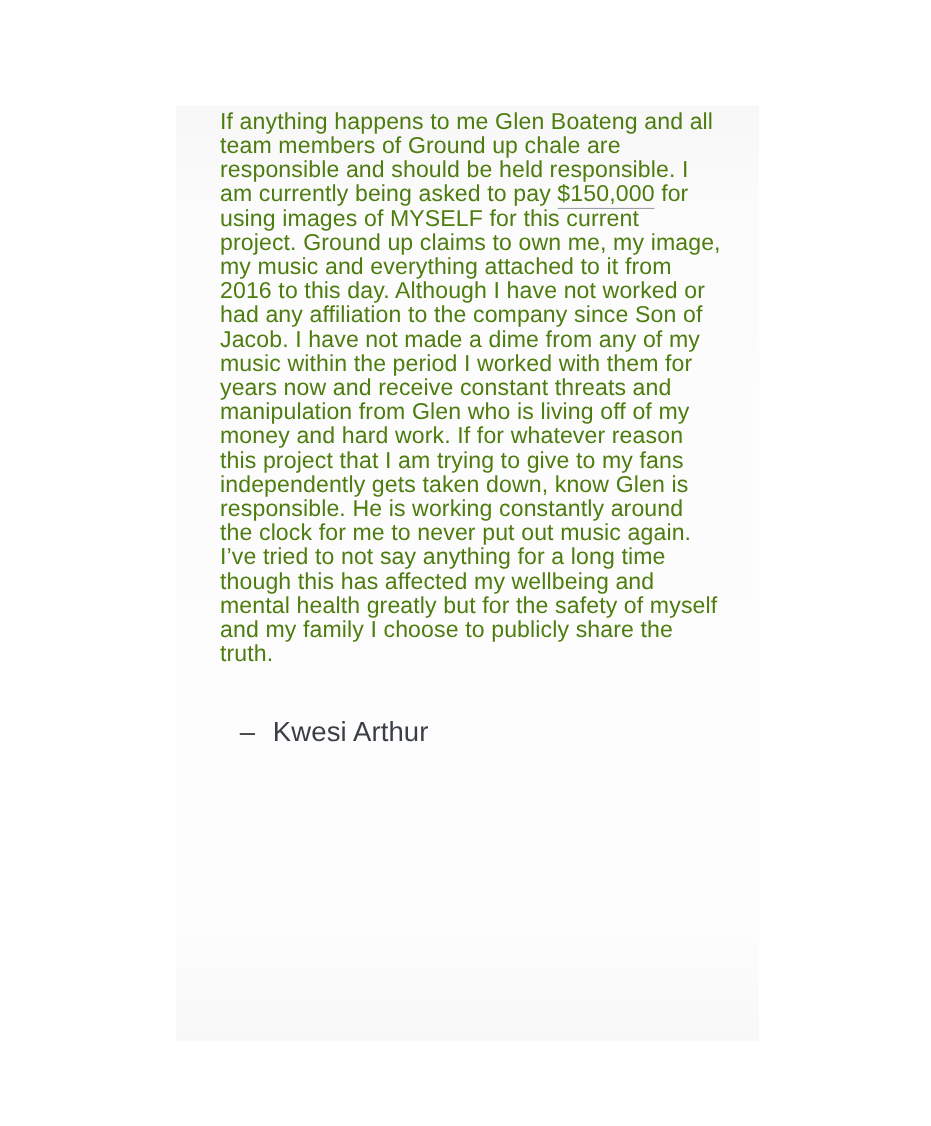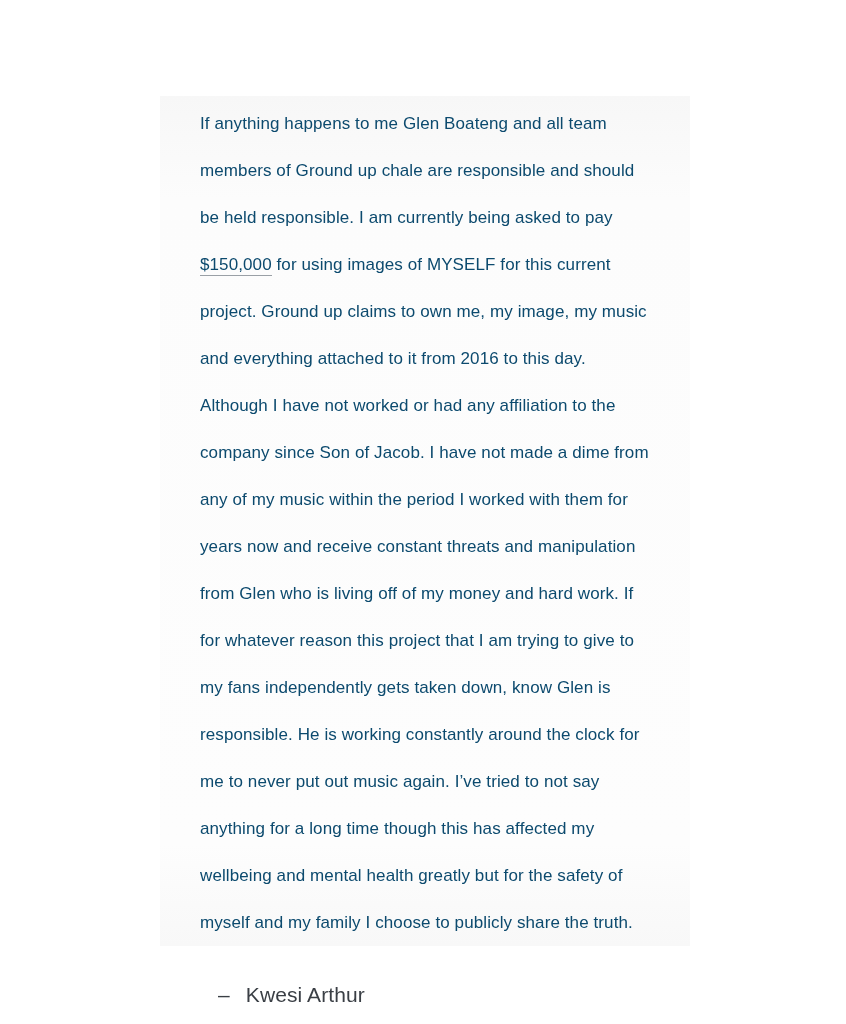--- a/index.html
+++ b/index.html
@@ -30,37 +30,37 @@
     background-image:
       linear-gradient(180deg, #f7f7f7 0%, #fcfcfc 12%, #fdfdfd 88%, #f8f8f8 100%);
   }
   .content {
     position: absolute;
     left: 200px;
     top: 100px;
     width: 456px;
   }
   .statement {
-    font-size: 17px;
-    line-height: 47px;
-    color: #0c4a6e;
+    font-size: 21px;
+    line-height: 22px;
+    color: #4d7c0f;
     letter-spacing: 0.1px;
     font-weight: 400;
     text-align: left;
     margin: 0;
     white-space: pre-wrap;
   }
   .amount {
     border-bottom: 1px solid #9aa0a6;
     padding-bottom: 1px;
   }
   .signature {
-    margin-top: 32px;
+    margin-top: 44px;
     padding-left: 18px;
-    font-size: 21px;
+    font-size: 25px;
     line-height: 33px;
     color: #3a3f45;
     letter-spacing: 0.1px;
   }
   .dash {
     display: inline-block;
     margin-right: 16px;
     color: #3a3f45;
   }
 </style>

